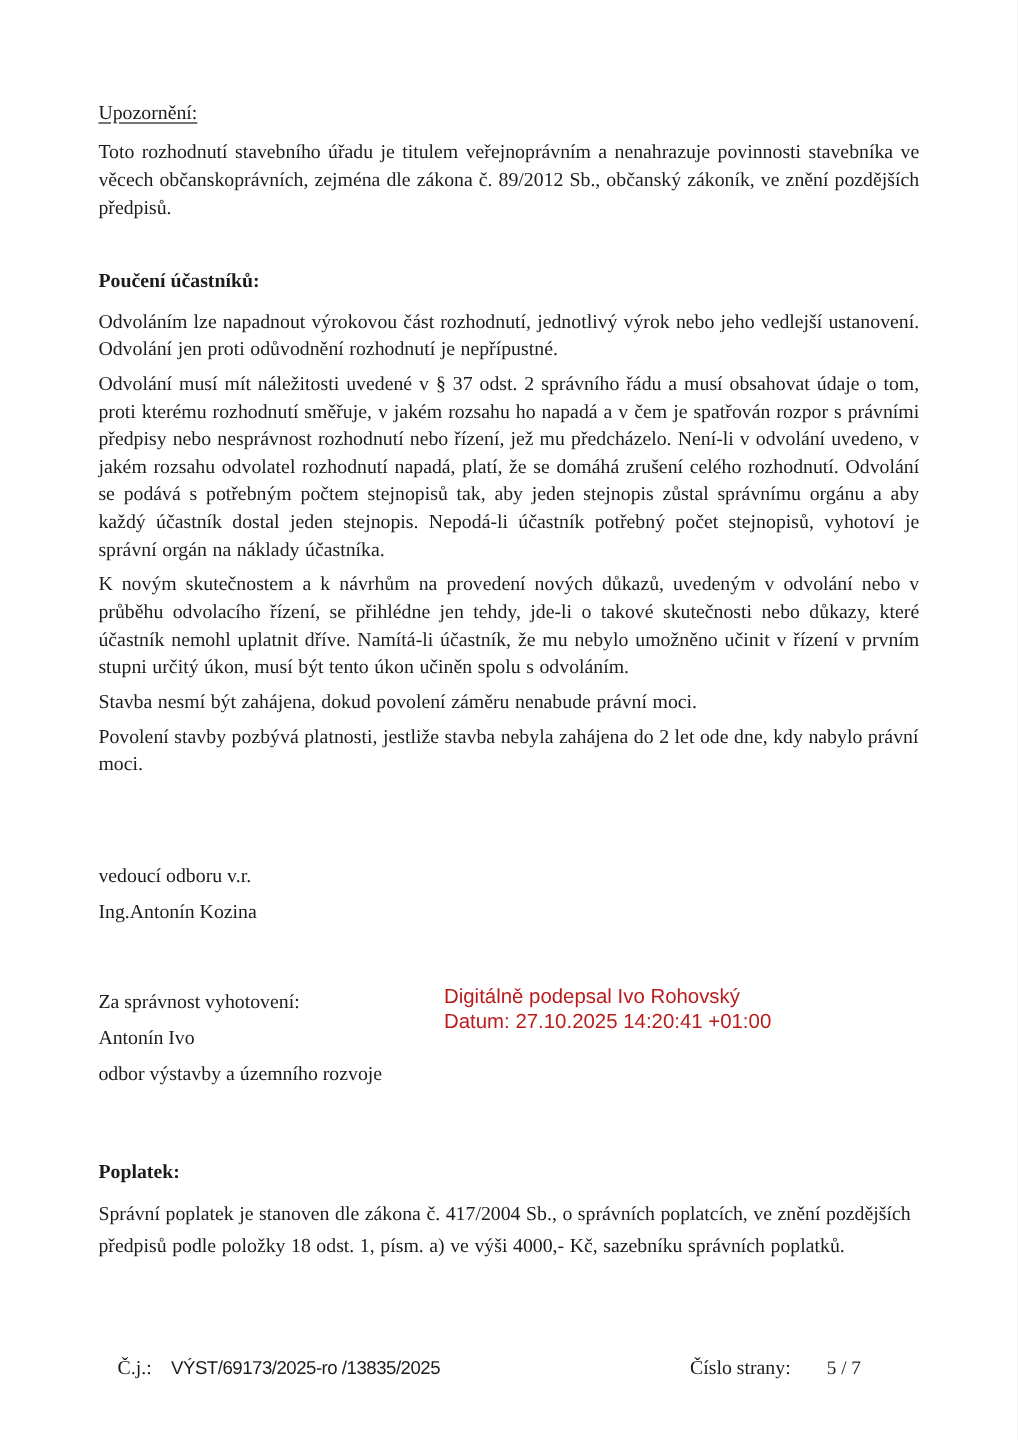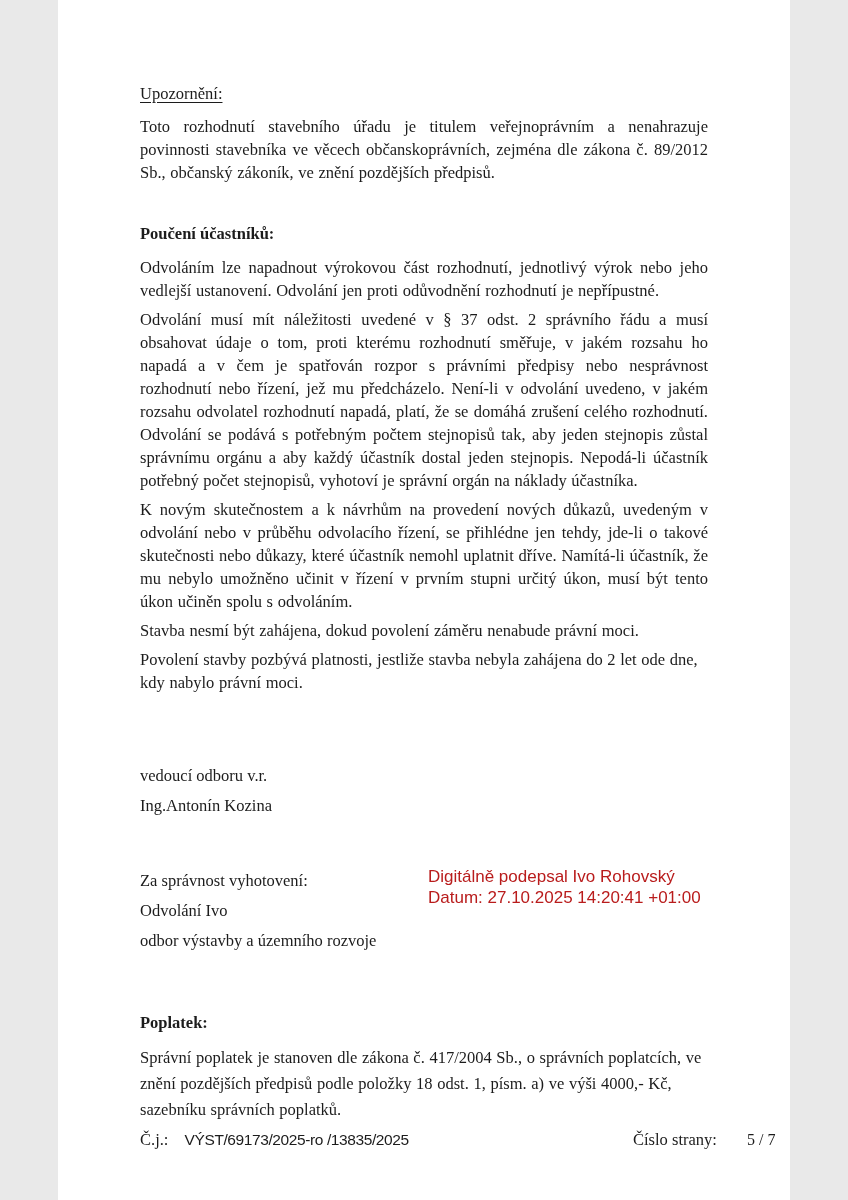--- a/index.html
+++ b/index.html
@@ -5,21 +5,21 @@
 <style>
   * { margin: 0; padding: 0; box-sizing: border-box; }
 
   html, body {
     background: #e9e9e9;
     font-family: "Liberation Serif", "DejaVu Serif", serif;
   }
 
   .page {
     position: relative;
-    width: 732px;
+    width: 848px;
     height: 1200px;
     background: #ffffff;
     color: #1c1c1c;
     overflow: hidden;
     font-size: 16.5px;
     margin: 0 auto;
   }
 
   .content {
     padding: 82px 82px 0 82px; 
@@ -92,21 +92,21 @@
   .footer {
     position: absolute;
     left: 82px;
     right: 82px;
     top: 1128px;
     font-size: 16.5px;
     line-height: 23px;
   }
   .footer-left {
     position: absolute;
-    left: 0;
+    left: 16px;
     top: 0;
     white-space: nowrap;
   }
   .footer-right {
     position: absolute;
     left: 493px;
     top: 0;
     white-space: nowrap;
   }
   .ref-value {
@@ -142,21 +142,21 @@
     </section>
 
     <section class="section-officials">
       <p class="line">vedoucí odboru v.r.</p>
       <p class="line">Ing.Antonín Kozina</p>
     </section>
 
     <section class="section-verification">
       <div class="verification-left">
         <p class="line">Za správnost vyhotovení:</p>
-        <p class="line">Odvolání Ivo</p>
+        <p class="line">Antonín Ivo</p>
         <p class="line">odbor výstavby a územního rozvoje</p>
       </div>
       <div class="digital-signature">
         <div>Digitálně podepsal Ivo Rohovský</div>
         <div>Datum: 27.10.2025 14:20:41 +01:00</div>
       </div>
     </section>
 
     <section class="section-fee">
       <h3 class="heading bold">Poplatek:</h3>

